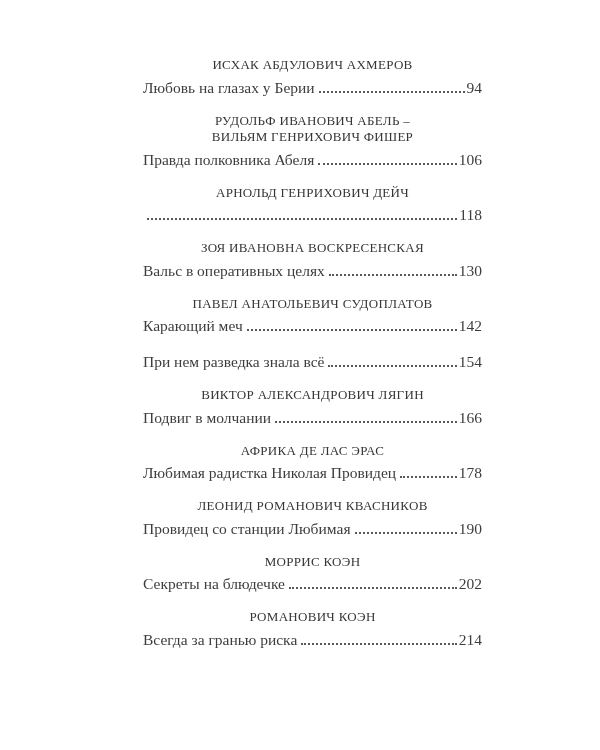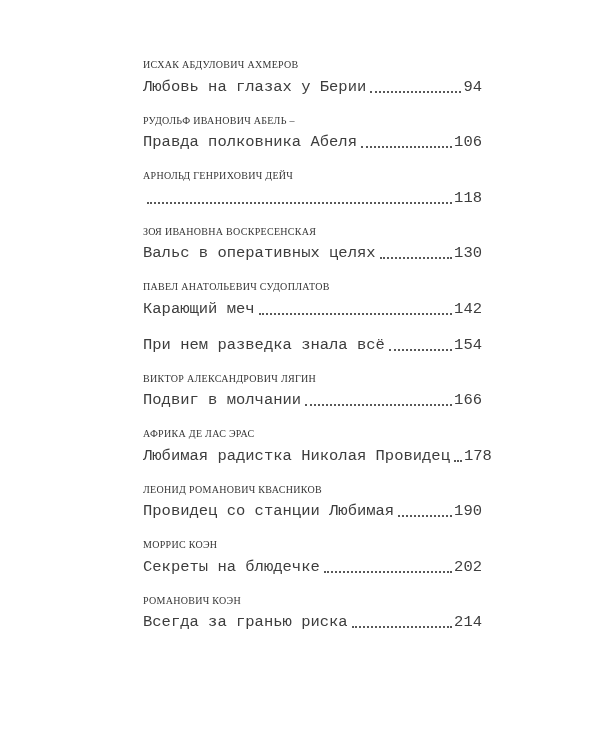--- a/index.html
+++ b/index.html
@@ -19,34 +19,34 @@
       position: absolute;
       top: 57px;
       left: 143px;
       width: 339px;
     }
     .entry {
       margin-bottom: 16px;
     }
     .heading {
       color: #353535;
-      font-size: 10px;
+      font-size: 13px;
       line-height: 16.5px;
       letter-spacing: 0.3px;
       font-weight: 400;
+      text-align: center;
     }
     .row {
       display: flex;
       align-items: flex-end;
       margin-top: 3px;
       height: 20px;
       color: #3d3d3d;
       font-size: 15.5px;
       line-height: 19px;
-      font-family: Liberation Mono, monospace;
     }
     .t {
       white-space: nowrap;
     }
     .dots {
       flex: 1;
       border-bottom: 2px dotted #585858;
       margin: 0 2px 4px 4px;
       min-width: 8px;
     }
@@ -67,20 +67,21 @@
     <div class="row">
       <span class="t">Любовь на глазах у Берии</span>
       <span class="dots"></span>
       <span class="pg">94</span>
     </div>
   </div>
 
   <div class="entry">
     <div class="heading">
           <div>РУДОЛЬФ ИВАНОВИЧ АБЕЛЬ –</div>
+          <div>ВИЛЬЯМ ГЕНРИХОВИЧ ФИШЕР</div>
         </div>
     <div class="row">
       <span class="t">Правда полковника Абеля</span>
       <span class="dots"></span>
       <span class="pg">106</span>
     </div>
   </div>
 
   <div class="entry">
     <div class="heading">

